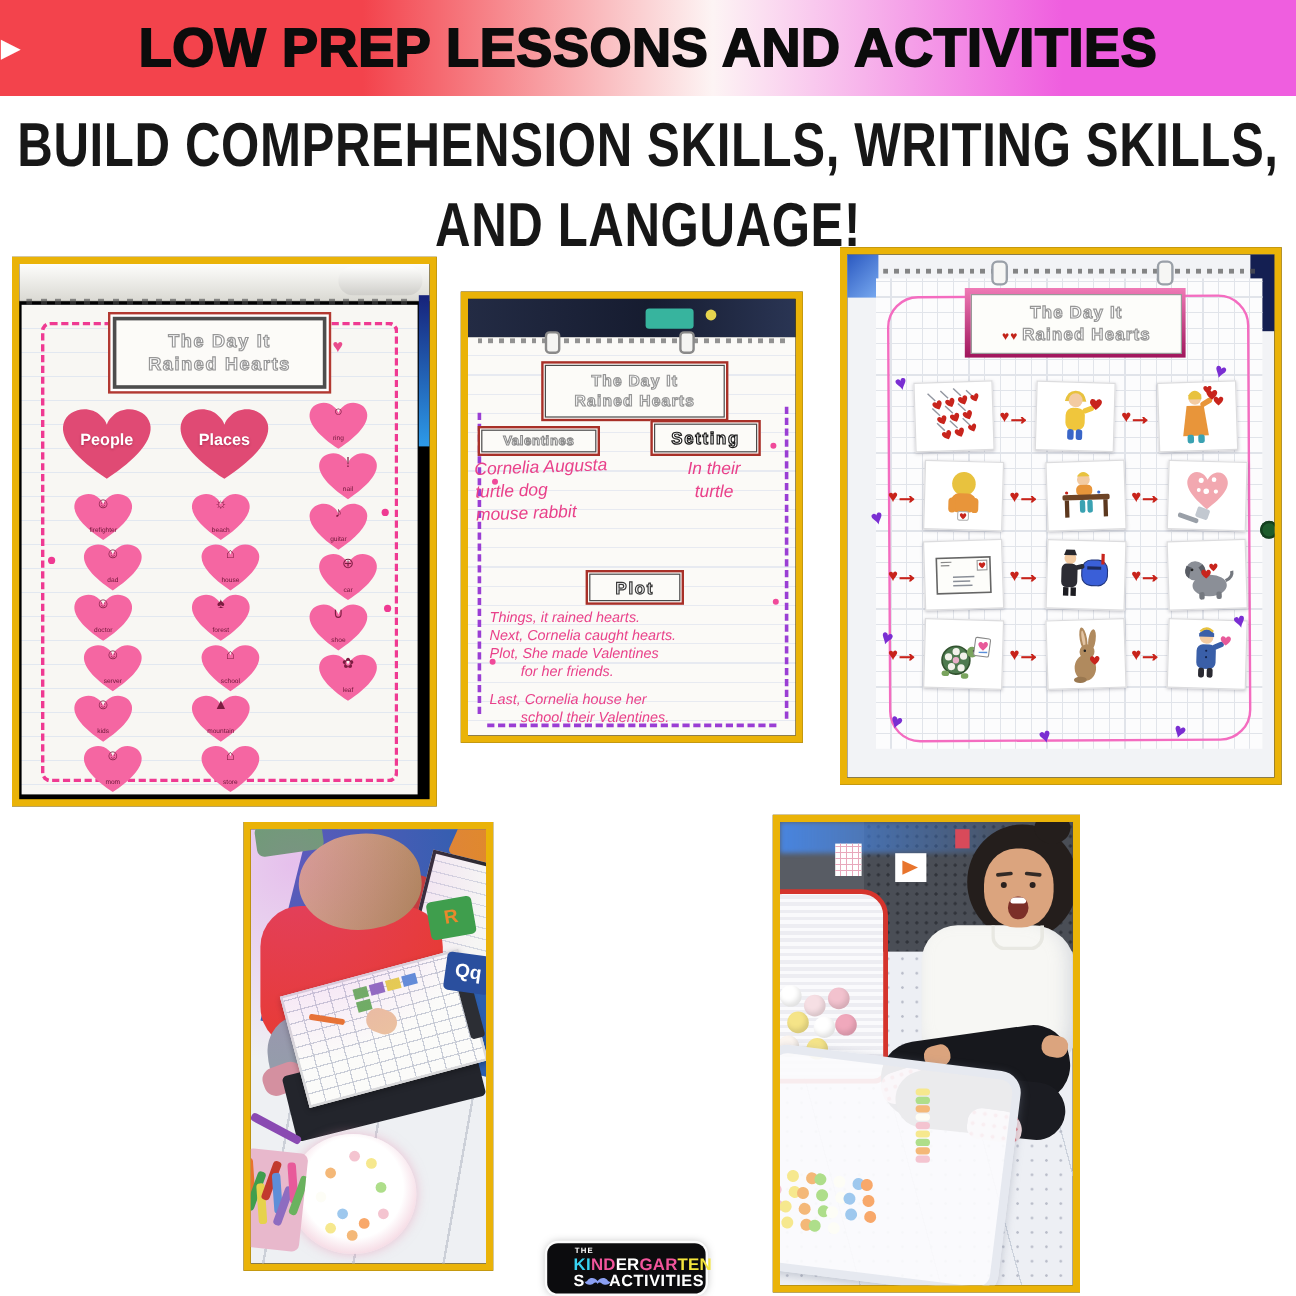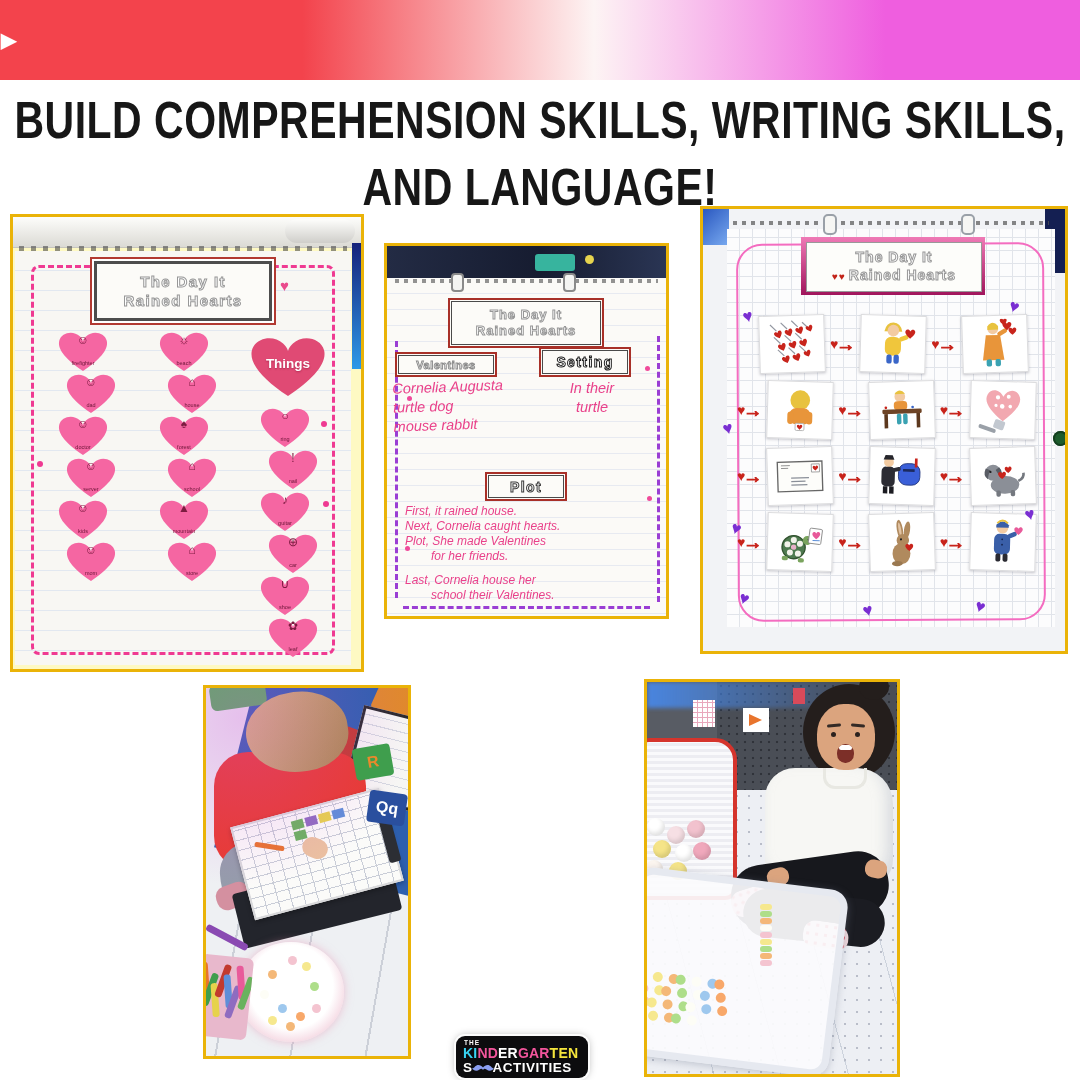--- a/index.html
+++ b/index.html
@@ -14,21 +14,21 @@
           color:#fff;font-size:20px;font-weight:700;}
   .banner h1{margin:0;color:#0c0c0c;font-size:45px;font-weight:700;
           letter-spacing:.5px;-webkit-text-stroke:1.6px #0c0c0c;white-space:nowrap;}
 
   
   .subtitle{position:absolute;left:0;top:88px;width:1080px;text-align:center;
           color:#171717;font-size:41px;font-weight:700;line-height:53px;
           letter-spacing:.5px;transform:scaleY(1.26);transform-origin:top center;}
 
   
-  .photo{position:absolute;border:3px solid #eab308;background:#fef9c3;
+  .photo{position:absolute;border:6px solid #eab308;background:#000000;
          box-sizing:border-box;overflow:hidden;}
   .pin{position:relative;width:100%;height:100%;overflow:hidden;}
   #photo1{left:10px;top:214px;width:354px;height:458px;}
   #photo2{left:384px;top:243px;width:285px;height:376px;}
   #photo3{left:700px;top:206px;width:368px;height:448px;}
   #photo4{left:203px;top:685px;width:208px;height:374px;}
   #photo5{left:644px;top:679px;width:256px;height:398px;}
   .abs{position:absolute;}
 
   
@@ -206,53 +206,60 @@
       transform:rotate(8deg);}
   .p5-tray{left:-22px;top:196px;width:200px;height:174px;transform:rotate(7deg);
       background:rgba(251,251,253,.93);border:7px solid #e6e9f0;border-radius:18px;
       box-shadow:0 2px 8px rgba(120,130,150,.4);}
   .p5-tower{left:112px;top:222px;width:14px;display:flex;flex-direction:column;gap:1px;}
   .tower-disc{width:12px;height:6px;border-radius:3px;margin:0 auto;}
 
   
   #logo{left:456px;top:1036px;width:132px;height:42px;background:#0c0c0e;border-radius:9px;
       box-shadow:0 0 0 2px rgba(255,255,255,.9),0 0 8px rgba(0,0,0,.35);
-      padding:3px 7px;box-sizing:border-box;color:#fff;}
+      padding:3px 22px;box-sizing:border-box;color:#fff;}
   .logo-the{font-size:6.5px;font-weight:700;letter-spacing:1px;line-height:7px;margin-left:1px;}
   .logo-line1{font-size:14px;font-weight:700;letter-spacing:.2px;line-height:14px;white-space:nowrap;}
   .logo-line2{font-size:13.5px;font-weight:700;letter-spacing:.5px;line-height:15px;
       display:flex;align-items:center;white-space:nowrap;}
   .logo-stache{display:inline-flex;align-items:center;}
   .logo-stache svg{width:22px;height:9px;margin:2px -1px 0;}
 </style>
 </head>
 <body>
 
 <div id="canvas">
 
   <header class="banner" style="background: linear-gradient(90deg, rgb(243, 67, 76) 0%, rgb(243, 67, 76) 28%, rgb(253, 244, 244) 55%, rgb(239, 94, 223) 82%, rgb(239, 94, 223) 100%);">
     <span class="banner-arrow">▶</span>
+    <h1>LOW PREP LESSONS AND ACTIVITIES</h1>
   </header>
 
   <div class="subtitle">
     <div>BUILD COMPREHENSION SKILLS, WRITING SKILLS,</div>
     <div>AND LANGUAGE!</div>
   </div>
 
   <figure class="photo" id="photo1" style="margin:0">
     <div class="pin">
       <div class="abs p1-pad">
         <div class="abs p1-border"></div>
         <div class="abs p1-title">
           <span class="bubble">The Day It</span>
           <span class="bubble">Rained Hearts</span>
         </div>
         <span class="abs p1-heartdot">♥</span>
         <div class="abs" id="noun-cols">
             <div class="ncol">
+              <div class="heart hhead">
+                <svg class="hsvg" viewBox="0 0 100 92" preserveAspectRatio="none">
+                  <path d="M50 88 C20 66 2 44 6 26 C10 9 32 4 44 17 C47 20 49 23 50 27 C51 23 53 20 56 17 C68 4 90 9 94 26 C98 44 80 66 50 88 Z" fill="#e04a74"></path>
+                </svg>
+                <span class="hhead-label">People</span>
+              </div>
               <div class="heart hitem" style="transform: translateX(-3px);">
                 <svg class="hsvg" viewBox="0 0 100 92" preserveAspectRatio="none">
                   <path d="M50 88 C20 66 2 44 6 26 C10 9 32 4 44 17 C47 20 49 23 50 27 C51 23 53 20 56 17 C68 4 90 9 94 26 C98 44 80 66 50 88 Z" fill="#f566a2"></path>
                 </svg>
                 <span class="hglyph">☺</span>
                 <span class="hlabel">firefighter</span>
               </div>
               <div class="heart hitem" style="transform: translateX(5px);">
                 <svg class="hsvg" viewBox="0 0 100 92" preserveAspectRatio="none">
                   <path d="M50 88 C20 66 2 44 6 26 C10 9 32 4 44 17 C47 20 49 23 50 27 C51 23 53 20 56 17 C68 4 90 9 94 26 C98 44 80 66 50 88 Z" fill="#f566a2"></path>
@@ -283,20 +290,26 @@
               </div>
               <div class="heart hitem" style="transform: translateX(5px);">
                 <svg class="hsvg" viewBox="0 0 100 92" preserveAspectRatio="none">
                   <path d="M50 88 C20 66 2 44 6 26 C10 9 32 4 44 17 C47 20 49 23 50 27 C51 23 53 20 56 17 C68 4 90 9 94 26 C98 44 80 66 50 88 Z" fill="#f566a2"></path>
                 </svg>
                 <span class="hglyph">☺</span>
                 <span class="hlabel">mom</span>
               </div>
             </div>
             <div class="ncol">
+              <div class="heart hhead">
+                <svg class="hsvg" viewBox="0 0 100 92" preserveAspectRatio="none">
+                  <path d="M50 88 C20 66 2 44 6 26 C10 9 32 4 44 17 C47 20 49 23 50 27 C51 23 53 20 56 17 C68 4 90 9 94 26 C98 44 80 66 50 88 Z" fill="#e04a74"></path>
+                </svg>
+                <span class="hhead-label">Places</span>
+              </div>
               <div class="heart hitem" style="transform: translateX(-3px);">
                 <svg class="hsvg" viewBox="0 0 100 92" preserveAspectRatio="none">
                   <path d="M50 88 C20 66 2 44 6 26 C10 9 32 4 44 17 C47 20 49 23 50 27 C51 23 53 20 56 17 C68 4 90 9 94 26 C98 44 80 66 50 88 Z" fill="#f566a2"></path>
                 </svg>
                 <span class="hglyph">☼</span>
                 <span class="hlabel">beach</span>
               </div>
               <div class="heart hitem" style="transform: translateX(5px);">
                 <svg class="hsvg" viewBox="0 0 100 92" preserveAspectRatio="none">
                   <path d="M50 88 C20 66 2 44 6 26 C10 9 32 4 44 17 C47 20 49 23 50 27 C51 23 53 20 56 17 C68 4 90 9 94 26 C98 44 80 66 50 88 Z" fill="#f566a2"></path>
@@ -327,26 +340,20 @@
               </div>
               <div class="heart hitem" style="transform: translateX(5px);">
                 <svg class="hsvg" viewBox="0 0 100 92" preserveAspectRatio="none">
                   <path d="M50 88 C20 66 2 44 6 26 C10 9 32 4 44 17 C47 20 49 23 50 27 C51 23 53 20 56 17 C68 4 90 9 94 26 C98 44 80 66 50 88 Z" fill="#f566a2"></path>
                 </svg>
                 <span class="hglyph">⌂</span>
                 <span class="hlabel">store</span>
               </div>
             </div>
             <div class="ncol">
-              <div class="heart hhead">
-                <svg class="hsvg" viewBox="0 0 100 92" preserveAspectRatio="none">
-                  <path d="M50 88 C20 66 2 44 6 26 C10 9 32 4 44 17 C47 20 49 23 50 27 C51 23 53 20 56 17 C68 4 90 9 94 26 C98 44 80 66 50 88 Z" fill="#e04a74"></path>
-                </svg>
-                <span class="hhead-label">Things</span>
-              </div>
               <div class="heart hitem" style="transform: translateX(-3px);">
                 <svg class="hsvg" viewBox="0 0 100 92" preserveAspectRatio="none">
                   <path d="M50 88 C20 66 2 44 6 26 C10 9 32 4 44 17 C47 20 49 23 50 27 C51 23 53 20 56 17 C68 4 90 9 94 26 C98 44 80 66 50 88 Z" fill="#f566a2"></path>
                 </svg>
                 <span class="hglyph">○</span>
                 <span class="hlabel">ring</span>
               </div>
               <div class="heart hitem" style="transform: translateX(5px);">
                 <svg class="hsvg" viewBox="0 0 100 92" preserveAspectRatio="none">
                   <path d="M50 88 C20 66 2 44 6 26 C10 9 32 4 44 17 C47 20 49 23 50 27 C51 23 53 20 56 17 C68 4 90 9 94 26 C98 44 80 66 50 88 Z" fill="#f566a2"></path>
@@ -429,21 +436,21 @@
           <div>mouse rabbit</div>
         </div>
       <div class="abs hand p2-setting" id="setting-lines">
           <div>In their</div>
           <div>turtle</div>
         </div>
       <div class="abs mini-box p2-plotbox">
         <span class="bubble">Plot</span>
       </div>
       <div class="abs hand p2-plot" id="plot-lines">
-          <div class="plot-line">First, it rained house.</div>
+          <div class="plot-line">Things, it rained hearts.</div>
           <div class="plot-line">Next, Cornelia caught hearts.</div>
           <div class="plot-line">Plot, She made Valentines</div>
           <div class="plot-line indent">for her friends.</div>
           <div class="plot-line gap">Last, Cornelia house her</div>
           <div class="plot-line indent">school their Valentines.</div>
         </div>
     </div>
   </figure>
 
   <figure class="photo" id="photo3" style="margin:0">

